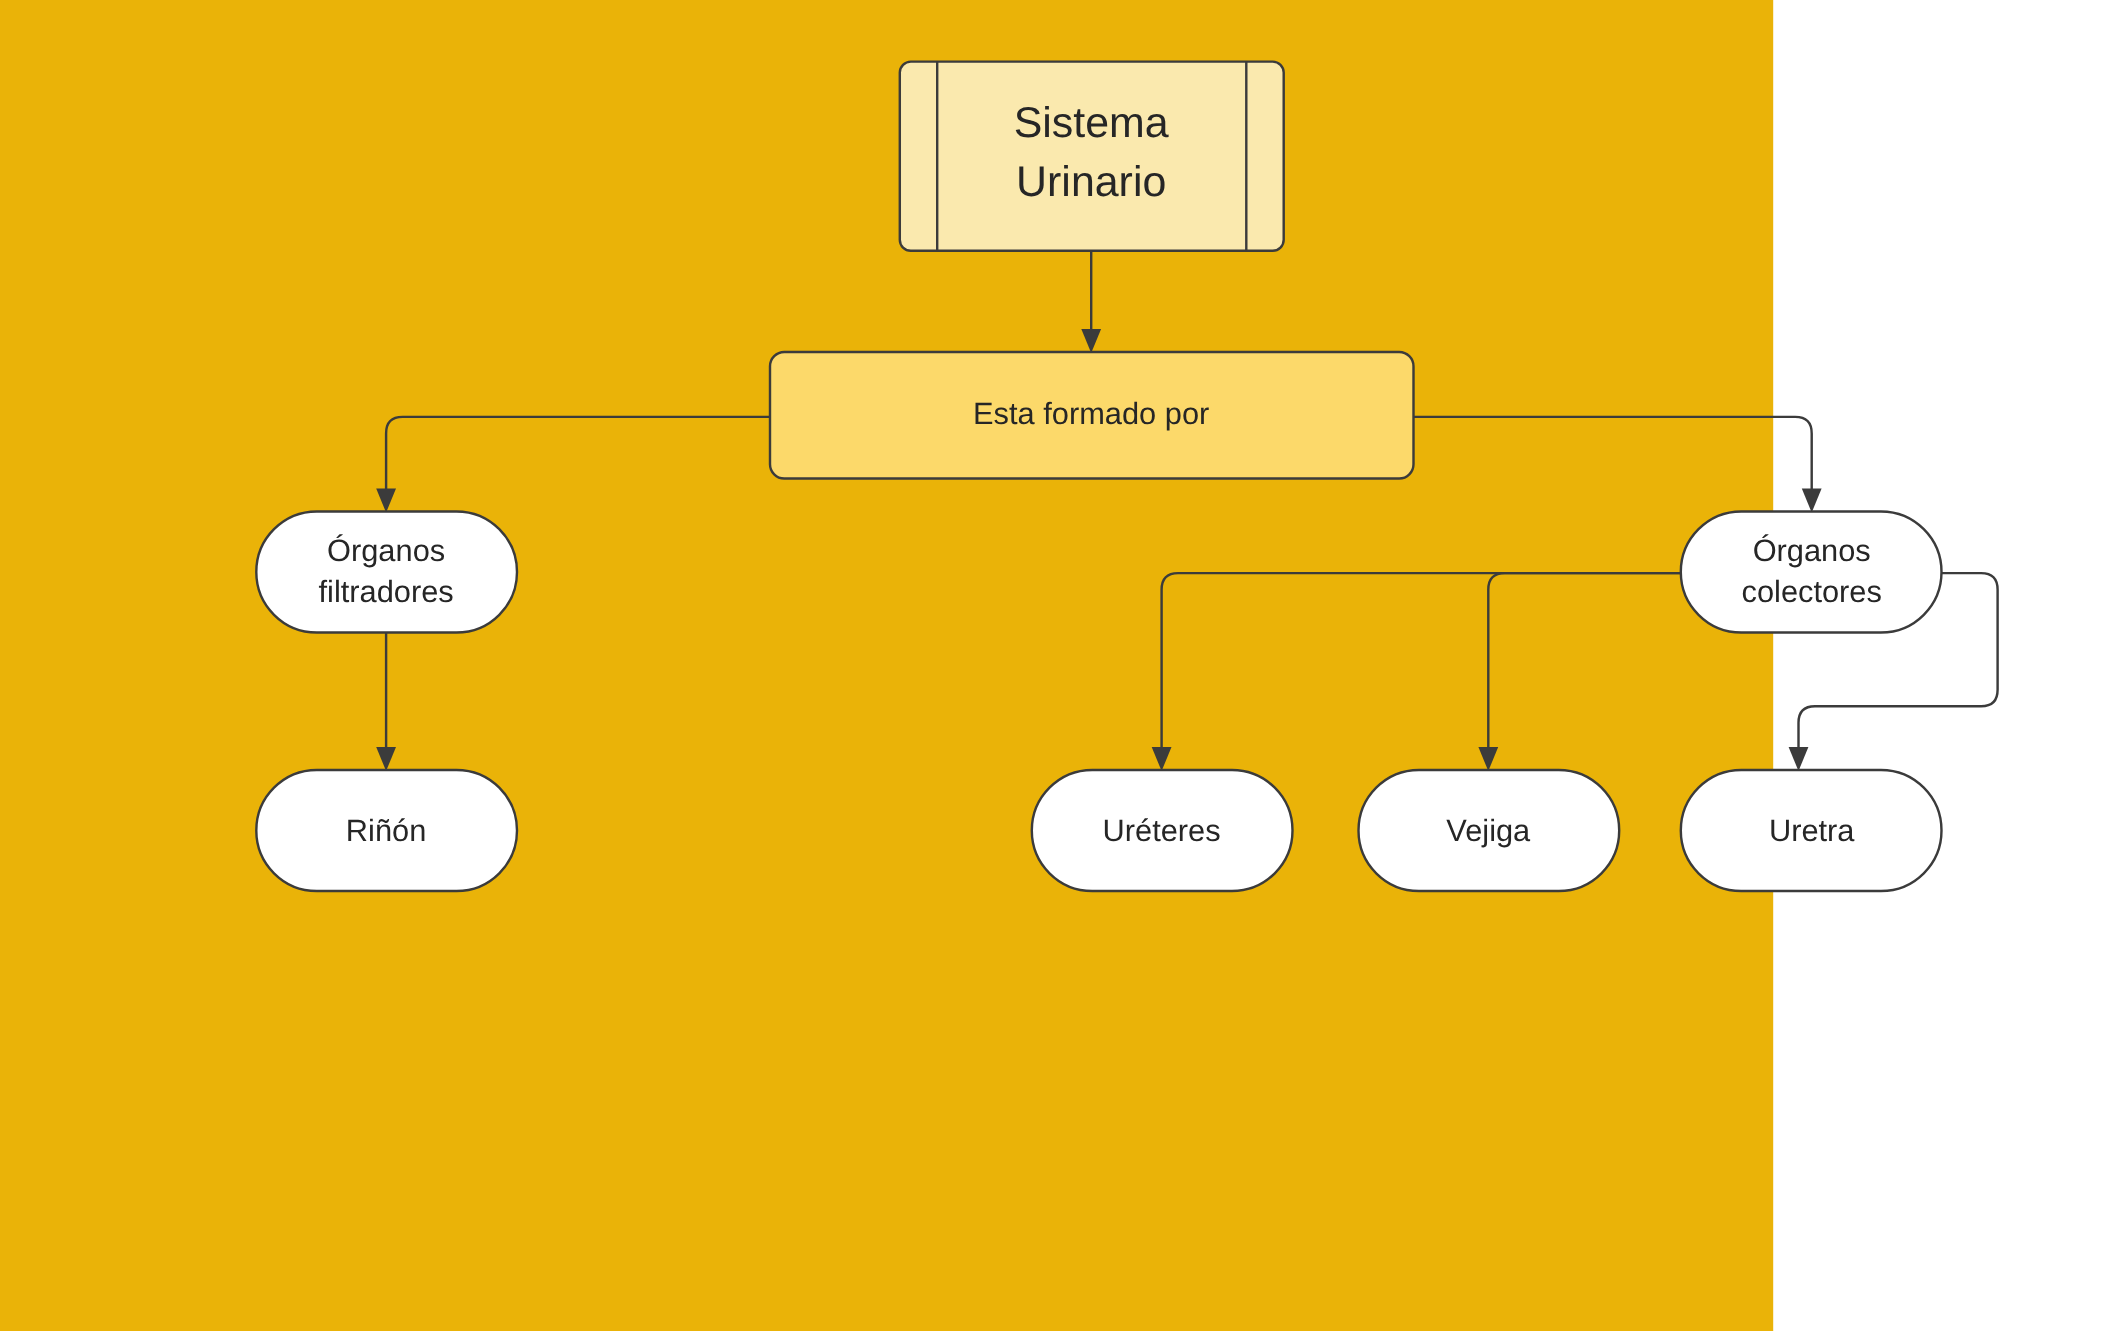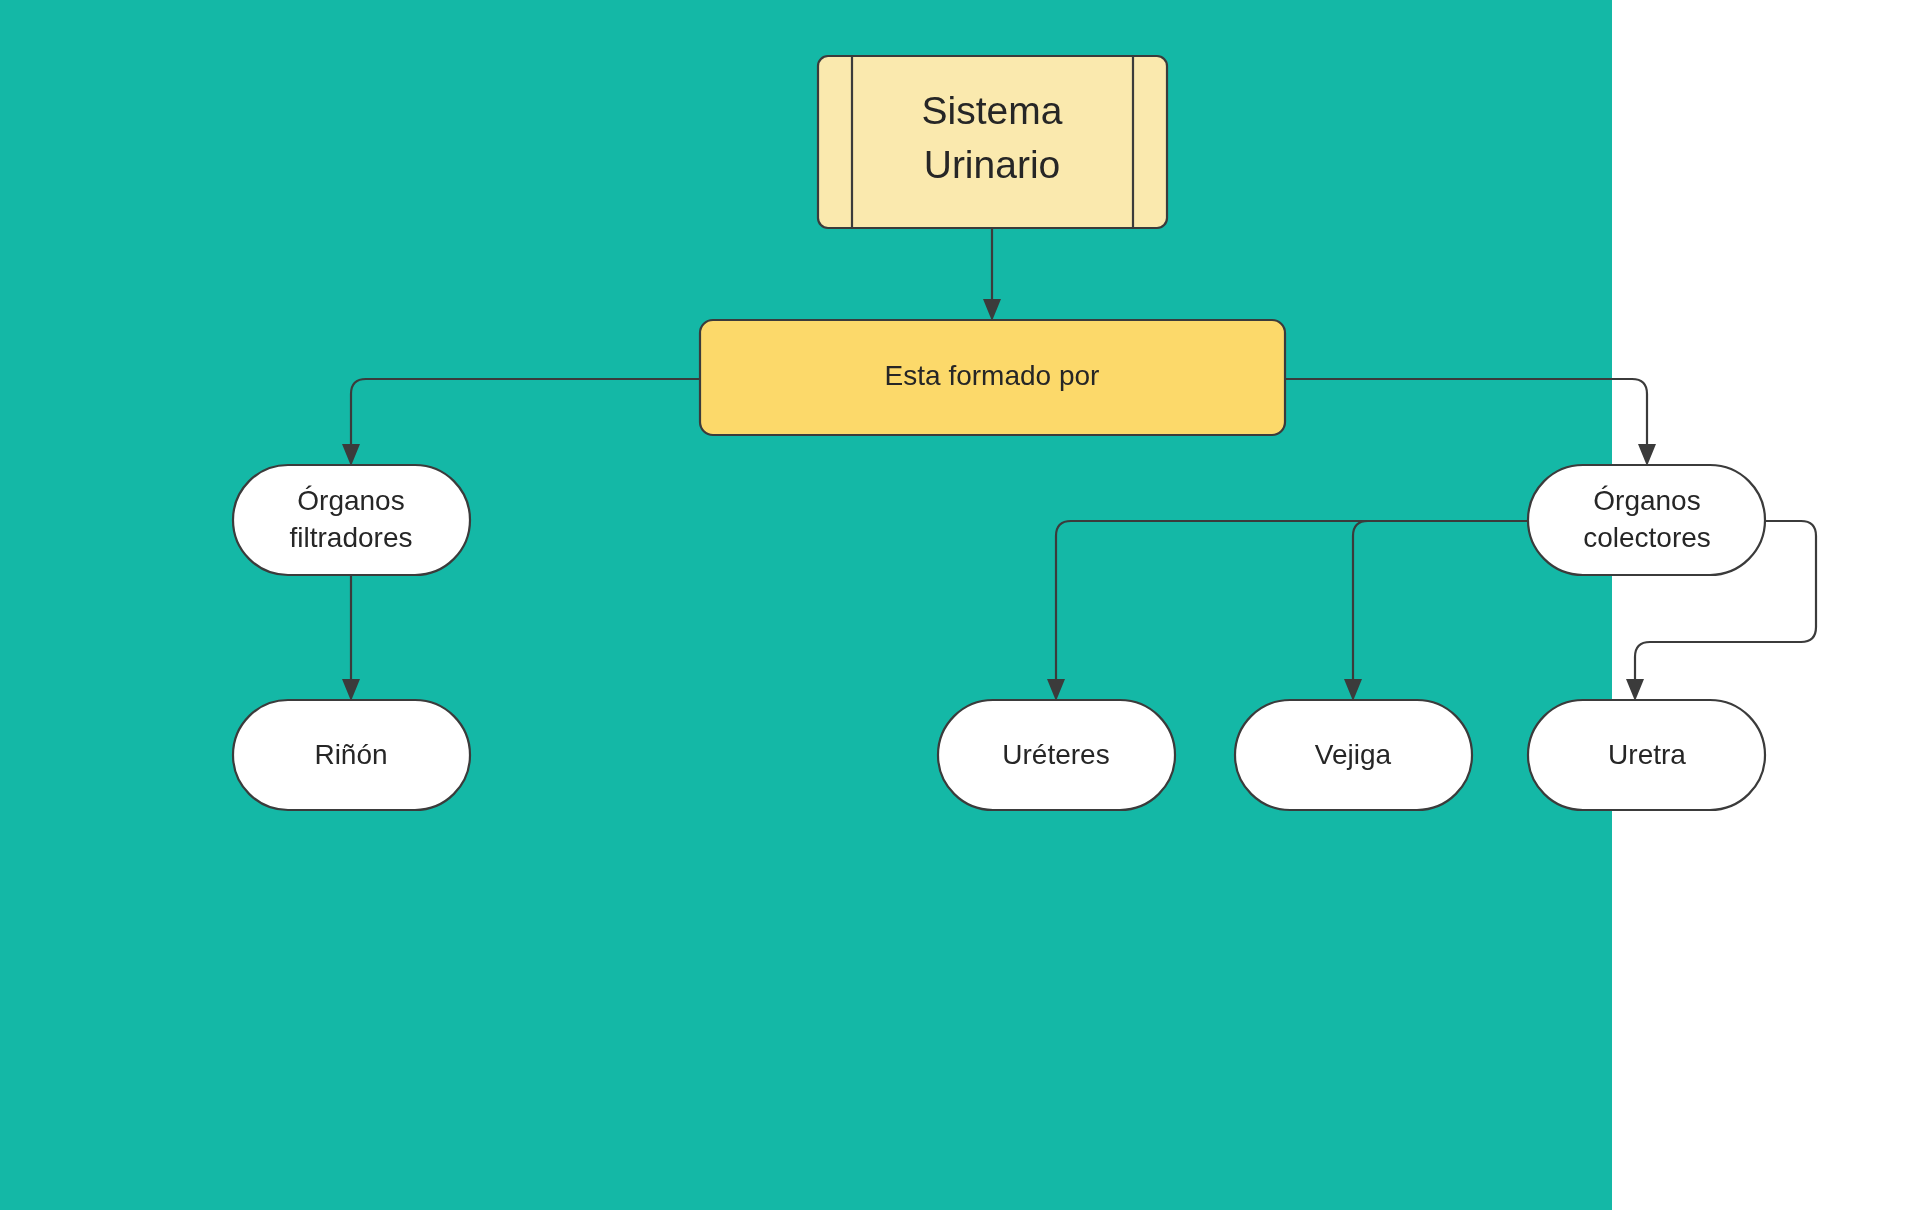--- a/index.html
+++ b/index.html
@@ -10,21 +10,21 @@
   body {
     width: 1920px;
     height: 1210px;
     font-family: "Liberation Sans", sans-serif;
     overflow: hidden;
   }
   #diagram-canvas {
     position: relative;
     width: 1612px;
     height: 1210px;
-    background: #14b8a6;
+    background: #eab308;
   }
   svg.flow {
     position: absolute;
     top: 0;
     left: 0;
     width: 1920px;
     height: 1210px;
   }
   .node-shape {
     stroke-width: 2.2;

